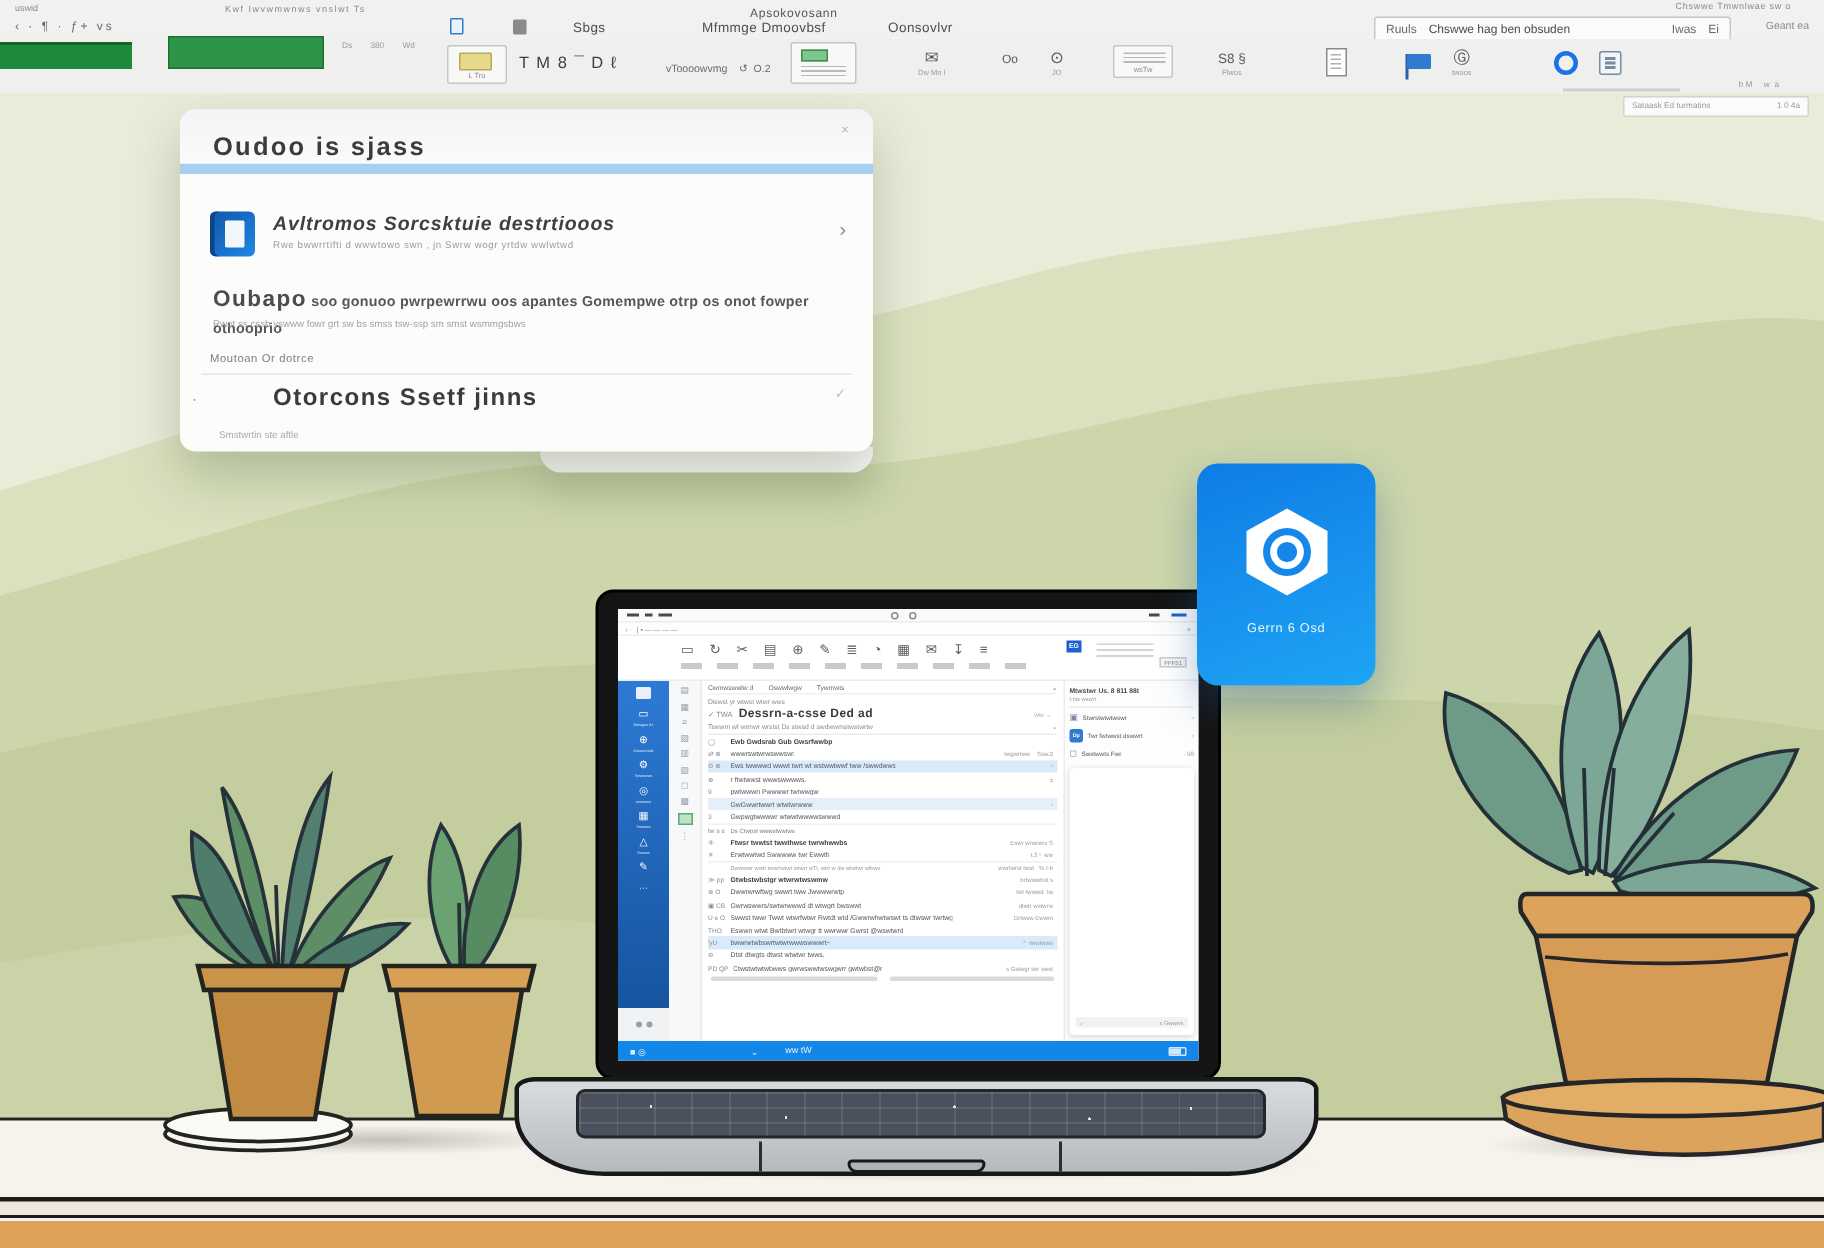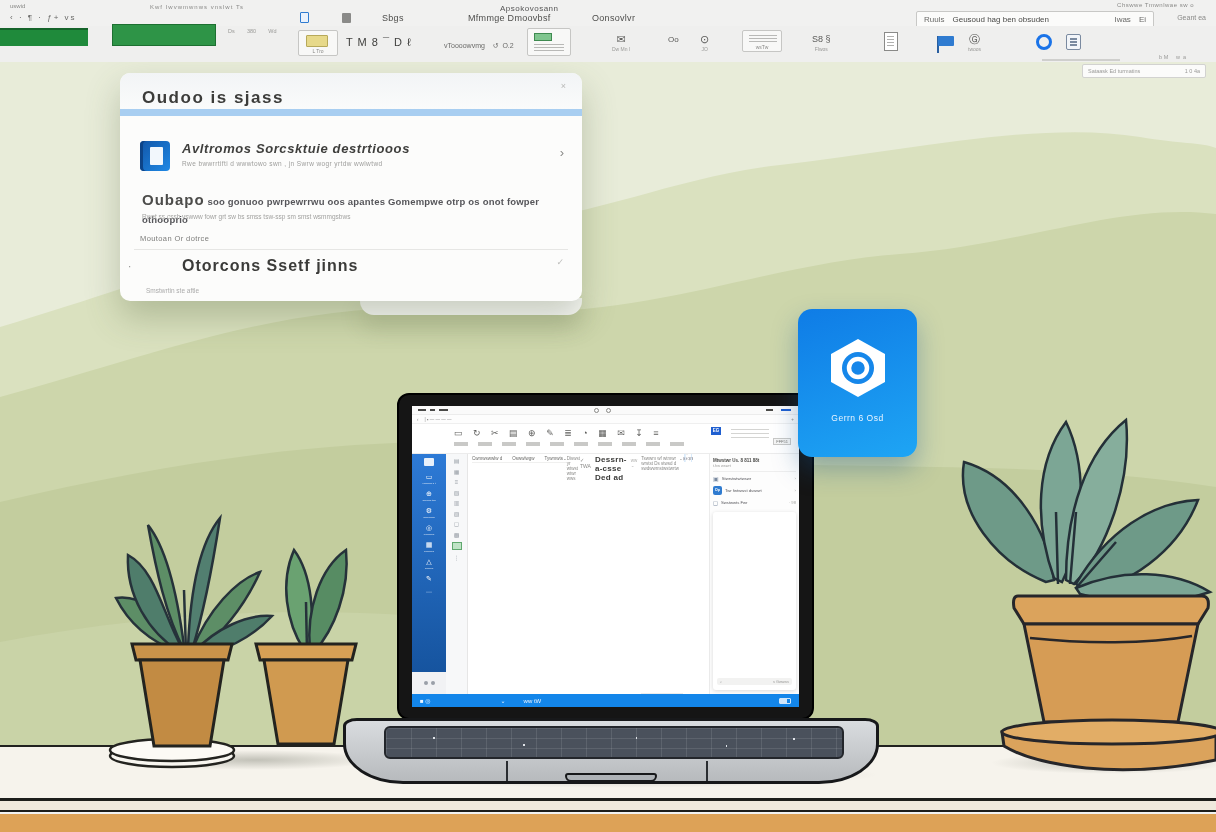--- a/index.html
+++ b/index.html
@@ -103,21 +103,21 @@
   .sc-nav .topbox{ width:10px; height:8px; margin:4px auto 2px; background:#e8f0fa; border-radius:1px;}
   .navitem{ display:flex; flex-direction:column; align-items:center; margin-top:5px; color:#fff;}
   .navitem .g{ font-size:7px; line-height:8px;}
   .navitem .l{ font-size:2.5px; color:rgba(255,255,255,.85); margin-top:1px;}
   .sc-nav .more{ text-align:center; color:#dce9f8; font-size:6px; margin-top:4px;}
   .sc-nav-foot{ height:22px; background:#f1f2f4; display:flex; align-items:center; justify-content:center; gap:3px;}
   .sc-nav-foot i{ width:4px; height:4px; border-radius:50%; background:#9aa0a8;}
   .sc-folders{ width:22px; background:#f7f8f9; border-right:1px solid #e6e6e6; display:flex; flex-direction:column; align-items:center; padding-top:4px; gap:4.5px;}
   .sc-folders span{ font-size:6px; color:#9aa0a8; line-height:6px;}
   .sc-folders .greenbox{ width:10px; height:8px; background:#bfe3c6; border:1px solid #5fa86e;}
-  .sc-main{ flex:1; min-width:0; display:flex; flex-direction:row; padding:0 4px;}
+  .sc-main{ flex:1; min-width:0; display:flex; flex-direction:column; padding:0 4px;}
   .sc-tabs{ height:9px; font-size:4.5px; color:#6a6a68; display:flex; align-items:center; justify-content:space-between; border-bottom:1px solid #f0f0ef; white-space:pre;}
   .sc-sub-small{ font-size:4.5px; color:#8a8a88; margin-top:2px;}
   .sc-subject{ display:flex; align-items:baseline; gap:4px; margin-top:1px;}
   .sc-subject .lead{ font-size:5px; color:#8a8a88;}
   .sc-subject .big{ font-size:8px; font-weight:700; color:#3a3a38; letter-spacing:.3px;}
   .sc-subject .tail{ font-size:4.5px; color:#b0b0ae; margin-left:auto; margin-right:4px;}
   .sc-from{ font-size:4.5px; color:#8a8a88; margin-top:2px; border-bottom:1px solid #ececec; padding-bottom:2px; display:flex; justify-content:space-between;}
   .mrow{ height:8.4px; display:flex; align-items:center; gap:3px; font-size:4.6px; color:#55555a; white-space:nowrap; overflow:hidden;}
   .mrow .lead{ color:#8a8a92; font-size:4.4px; min-width:12px;}
   .mrow .txt{ overflow:hidden; text-overflow:ellipsis;}
@@ -172,21 +172,21 @@
     </div>
     <div class="row2">
       <span class="glyphs">‹      ·      ¶      ·      ƒ+      vs</span>
       <span class="mini-doc"></span>
       <span class="mini-stamp"></span>
       <span class="menu-item" style="left:382px">Sbgs</span>
       <span class="menu-item" style="left:468px">Mfmmge Dmoovbsf</span>
       <span class="menu-item" style="left:592px">Oonsovlvr</span>
       <div class="searchbox">
         <span>Ruuls</span>
-        <span class="q">Geusoud hag ben obsuden</span>
+        <span class="q">Chswwe hag ben obsuden</span>
         <span style="margin-left:auto">Iwas</span>
         <span>Ei</span>
       </div>
       <span class="search-extra"><span>Geant</span> <span>ea</span></span>
     </div>
     <div class="ribbonrow">
       <div class="greenbar1"></div>
       <div class="greenbar2"></div>
       <span class="ribbon-tiny">Ds        380        Wd</span>
       <div class="boxgroup" style="left:298px; top:4px; width:40px; height:26px;">

